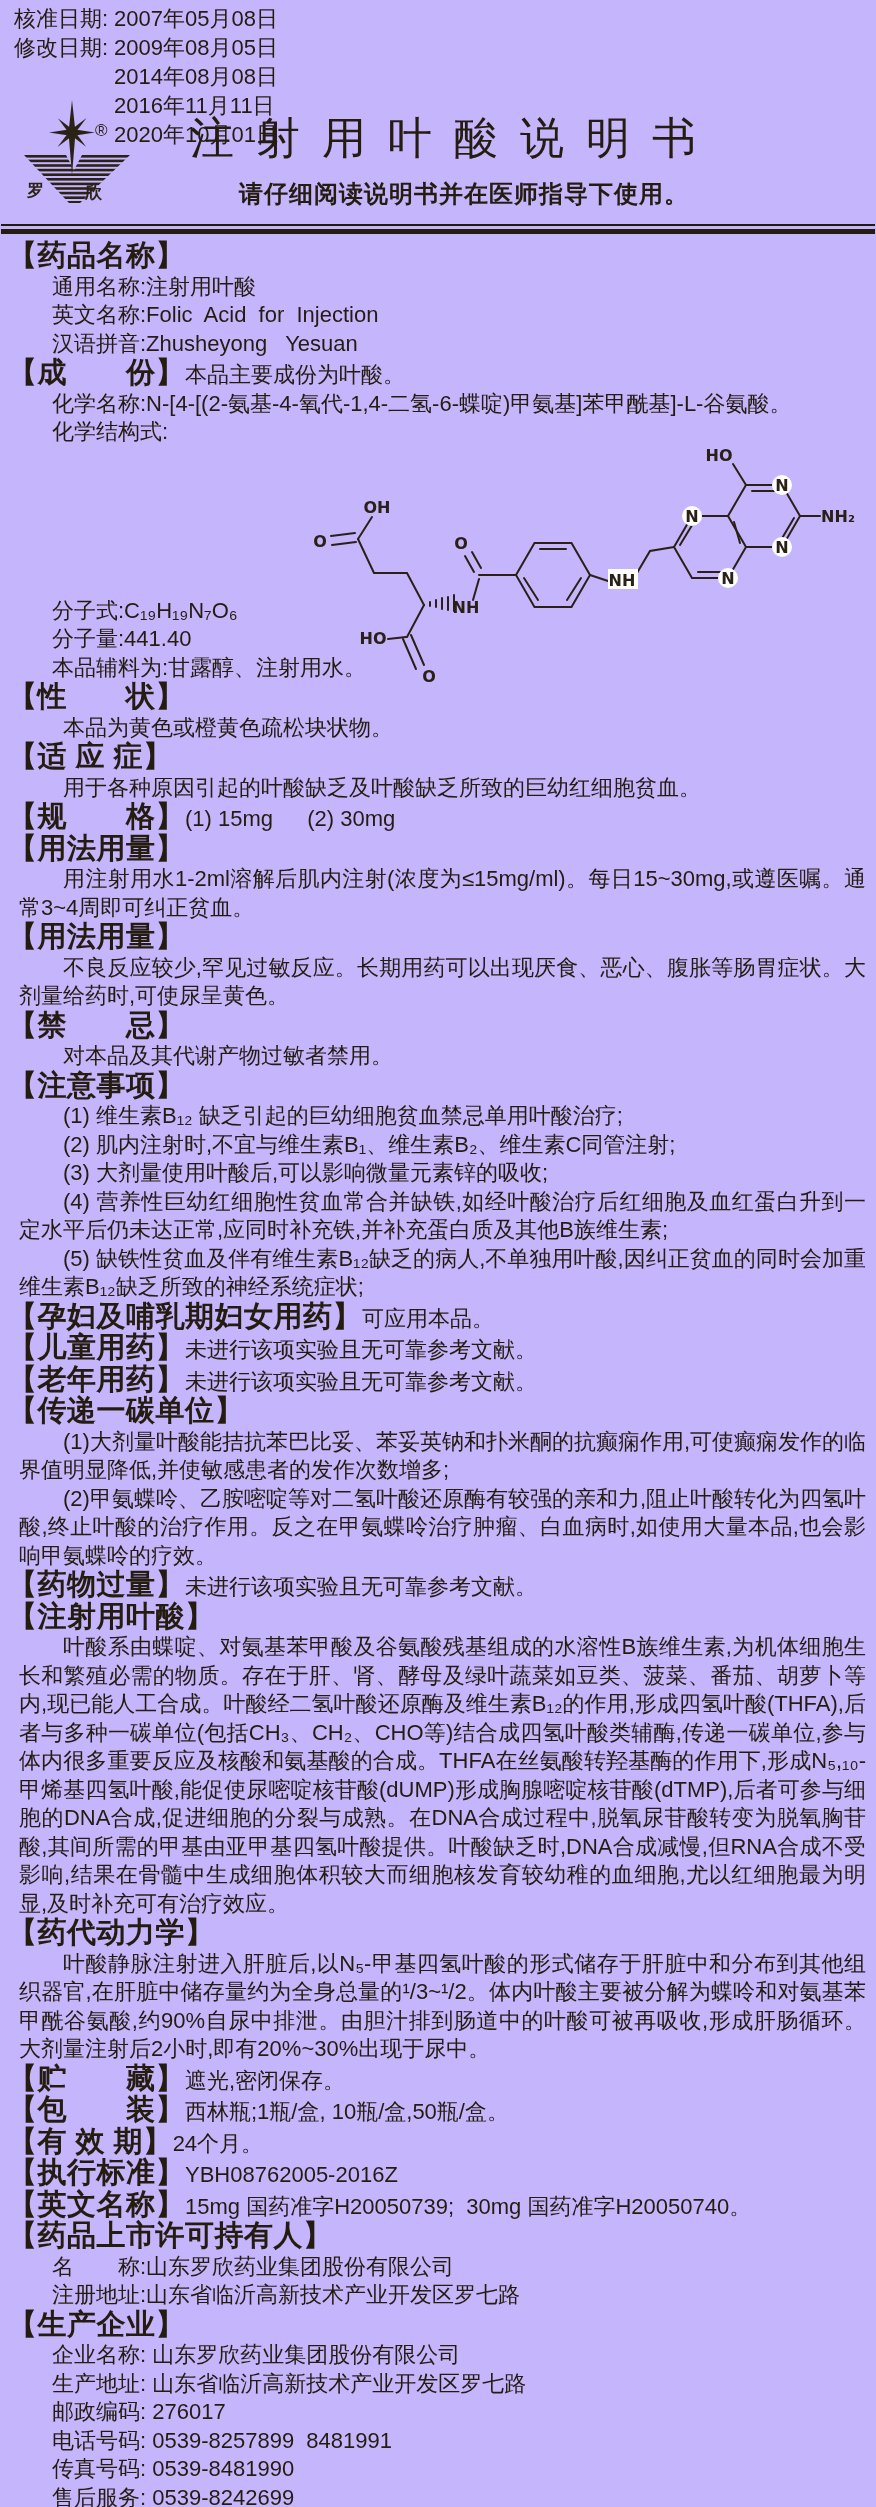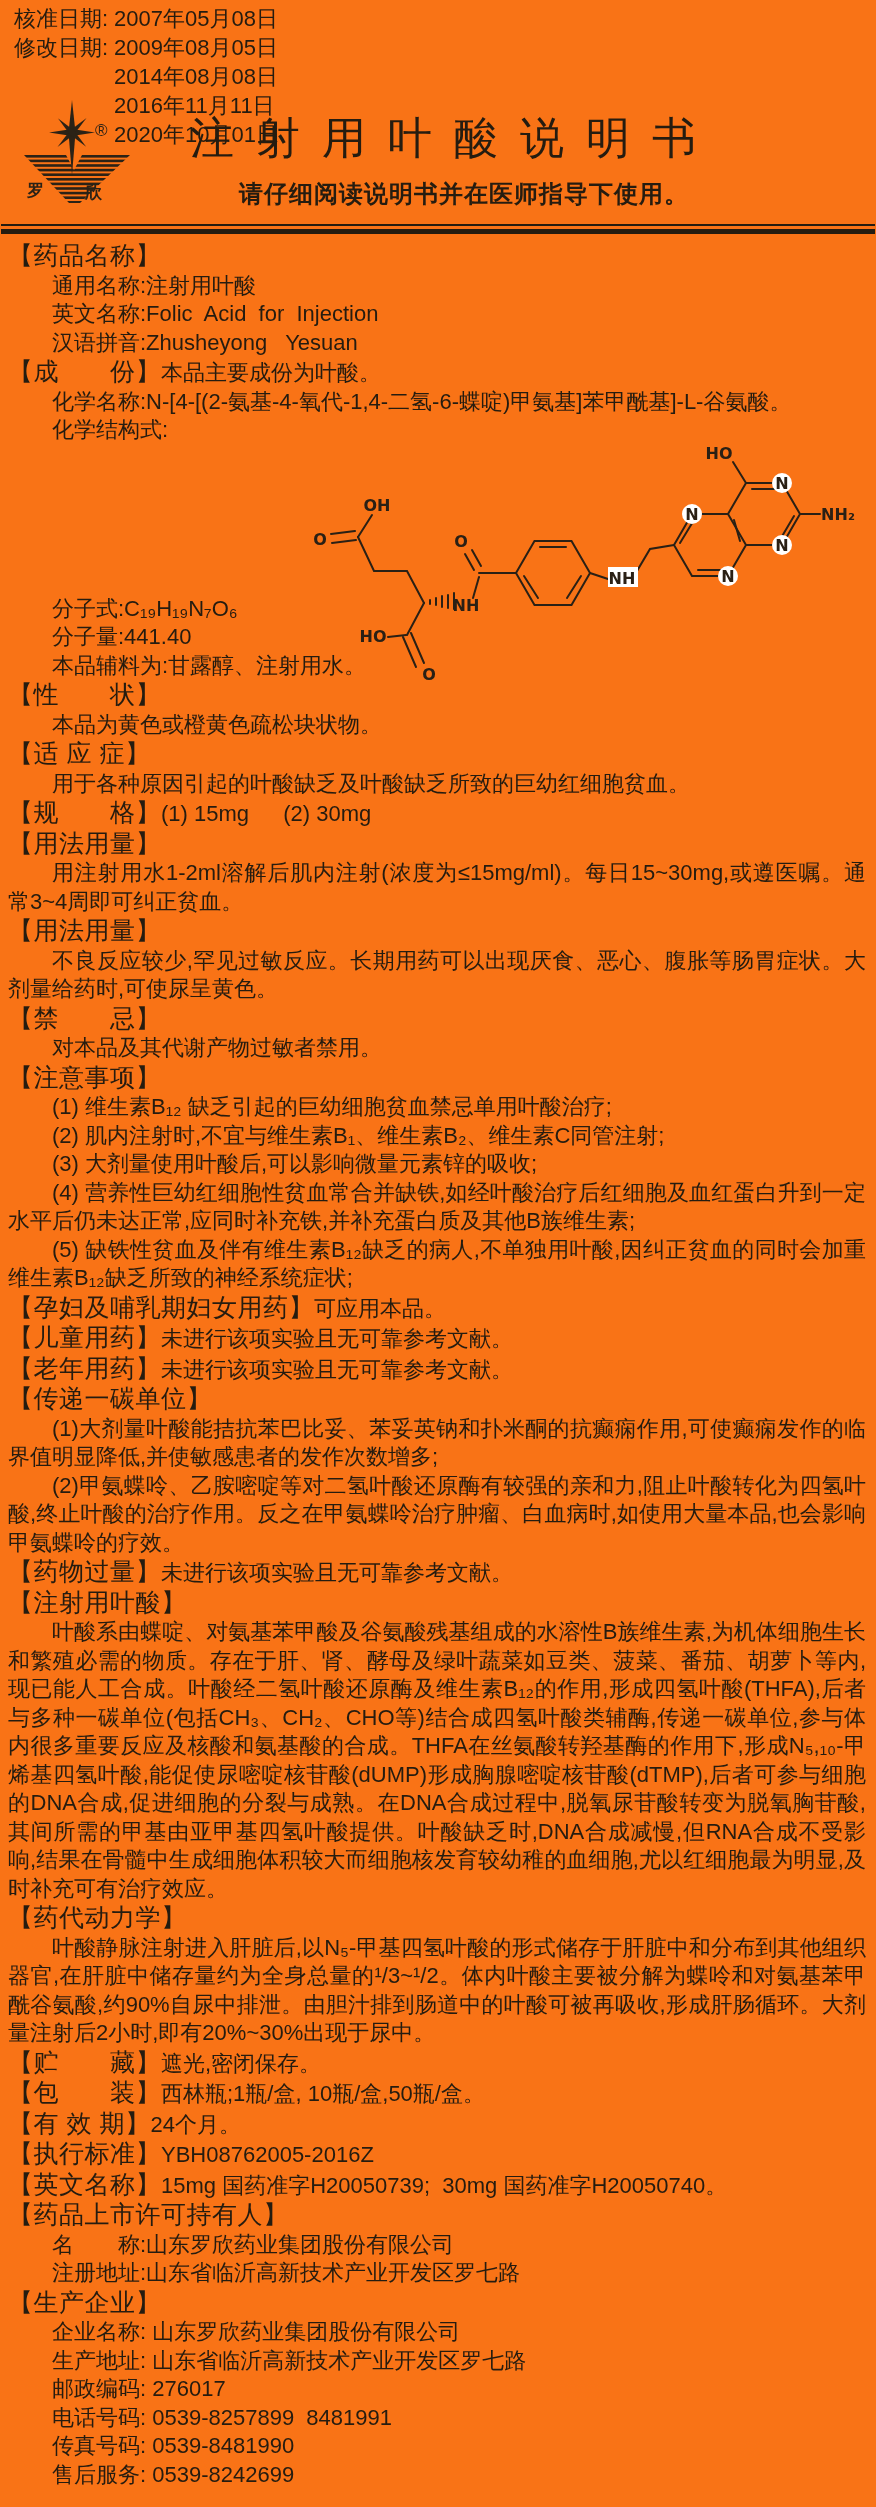--- a/index.html
+++ b/index.html
@@ -1,31 +1,31 @@
 <!DOCTYPE html>
 <html><head>
 <meta charset="utf-8">
 <style>
   html,body{margin:0;padding:0;background:#ffffff;}
-  .page{position:relative;width:876px;height:2507px;background:#f97316;color:#251c10;
+  .page{position:relative;width:876px;height:2507px;background:#c4b5fd;color:#251c10;
         font-family:"Liberation Sans","DejaVu Sans",sans-serif;font-size:22px;line-height:28.5px;overflow:hidden;}
   .hd{position:relative;height:224px;}
   .dates{position:absolute;left:14px;top:4px;display:grid;grid-template-columns:98px auto;column-gap:2px;line-height:29px;}
   .dates span{white-space:pre;}
   .logo{position:absolute;left:22px;top:99px;}
   .doc-title{position:absolute;left:190px;right:10px;top:116px;
              font-size:44px;font-weight:normal;letter-spacing:22px;line-height:1;white-space:nowrap;}
   .doc-subtitle{position:absolute;left:112px;right:60px;top:178px;text-align:center;
                 font-size:24px;font-weight:bold;letter-spacing:1px;line-height:1.3;}
   .rule{height:3px;border-top:2px solid #251c10;border-bottom:5px solid #251c10;margin:0 1px;}
   main{padding:7px 10px 0 8px;}
   p{margin:0;}
-  .sec-heading{font-weight:normal;font-size:25px;letter-spacing:0.5px;text-align:right;}
+  .sec-heading{font-weight:bold;font-size:29px;letter-spacing:0.5px;text-align:right;}
   .sec-inline{white-space:pre-wrap;}
-  .para{text-indent:2em;text-align:justify;white-space:pre-wrap;}
+  .para{text-indent:2em;text-align:justify;white-space:pre-wrap;margin-left:11px;}
   .line{padding-left:2em;white-space:pre-wrap;}
   .structure-wrap{position:relative;height:150px;}
   .structure-wrap svg{position:absolute;left:252px;top:-12px;}
   .mol{stroke:#2a2015;stroke-width:2;fill:none;stroke-linecap:round;}
   .mol-label{font-family:"DejaVu Sans","Liberation Sans",sans-serif;font-size:16px;font-weight:bold;
              fill:#2a2015;text-anchor:middle;}
   .logo-ink{fill:#2b2216;}
   .logo-cn{font-size:17px;font-weight:bold;fill:#2b2216;}
 </style>
 </head>

